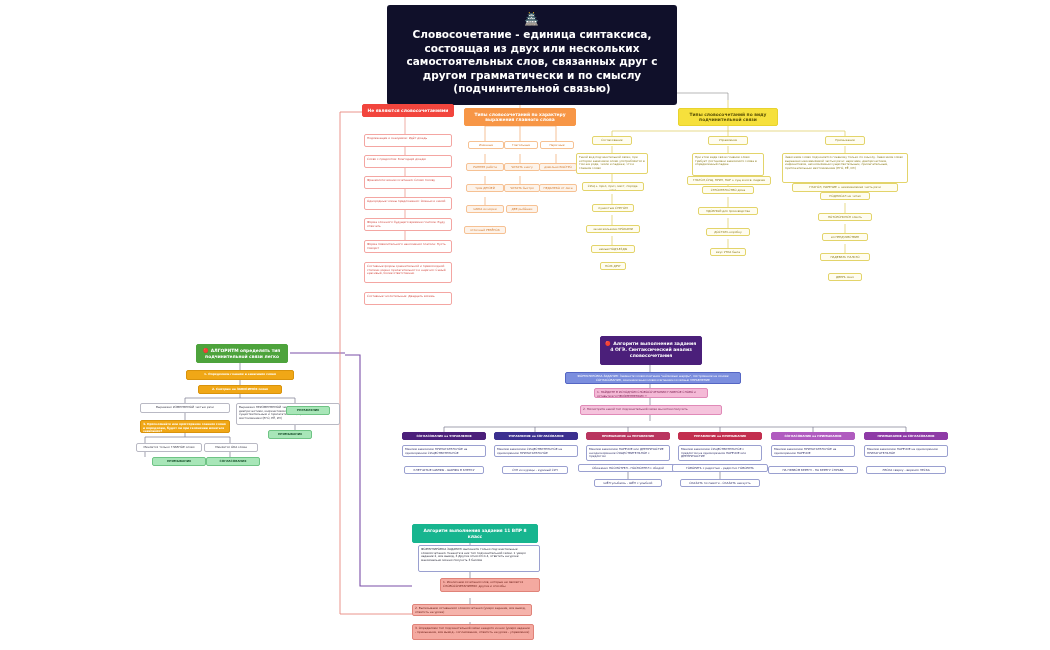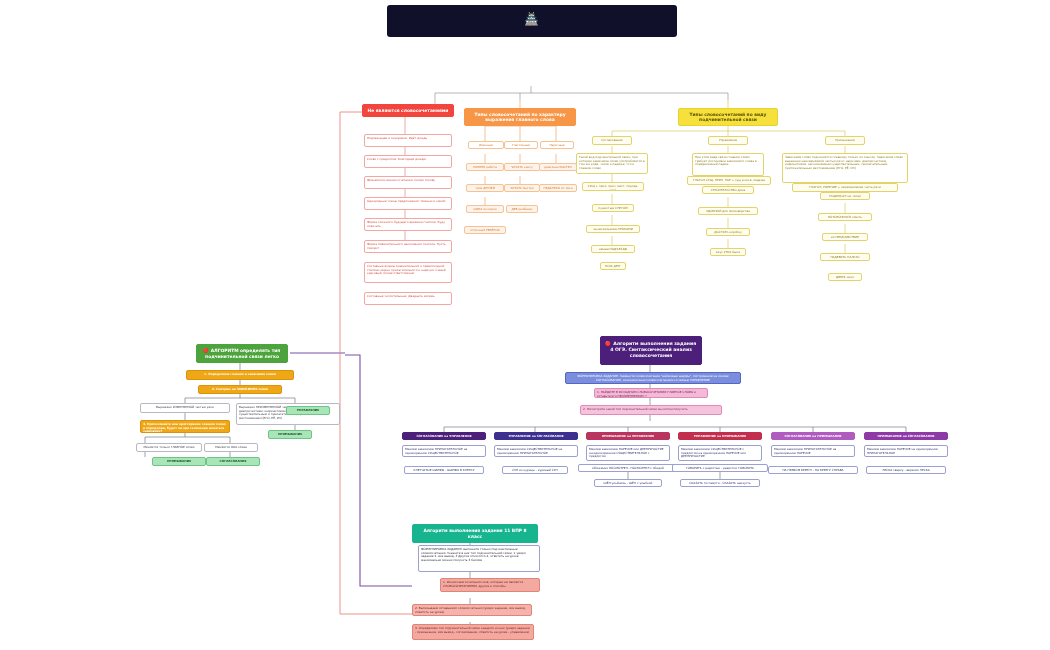--- a/index.html
+++ b/index.html
@@ -165,20 +165,21 @@
     </g>
     <g stroke="#888" stroke-width="0.6" fill="none">
       <path d="M435,100 L435,93 M520,100 L520,93 M728,100 L728,93"></path>
       <path d="M435,93 L728,93"></path>
       <path d="M531,93 L531,86"></path>
     </g>
   </svg>
 
   <div class="node root">
     <div class="crest">🏯</div>
+    <div>Словосочетание - единица синтаксиса, состоящая из двух или нескольких самостоятельных слов, связанных друг с другом грамматически и по смыслу (подчинительной связью)</div>
   </div>
 
   <div class="bx red-hdr" style="left:362px;top:104px;width:92px;">Не являются словосочетаниями</div>
 
   <div class="bx red" style="left:364px;top:134px;width:88px;height:13px;">Подлежащее и сказуемое: Идёт дождь</div>
   <div class="bx red" style="left:364px;top:155px;width:88px;height:13px;">Слово с предлогом: Благодаря дождю</div>
   <div class="bx red" style="left:364px;top:176px;width:88px;height:13px;">Фразеологические сочетания: Сломя голову</div>
   <div class="bx red" style="left:364px;top:197px;width:88px;height:13px;">Однородные члены предложения: Осенью и зимой</div>
   <div class="bx red" style="left:364px;top:218px;width:88px;height:13px;">Форма сложного будущего времени глагола: Буду отвечать</div>
   <div class="bx red" style="left:364px;top:240px;width:88px;height:13px;">Форма повелительного наклонения глагола: Пусть говорит</div>

